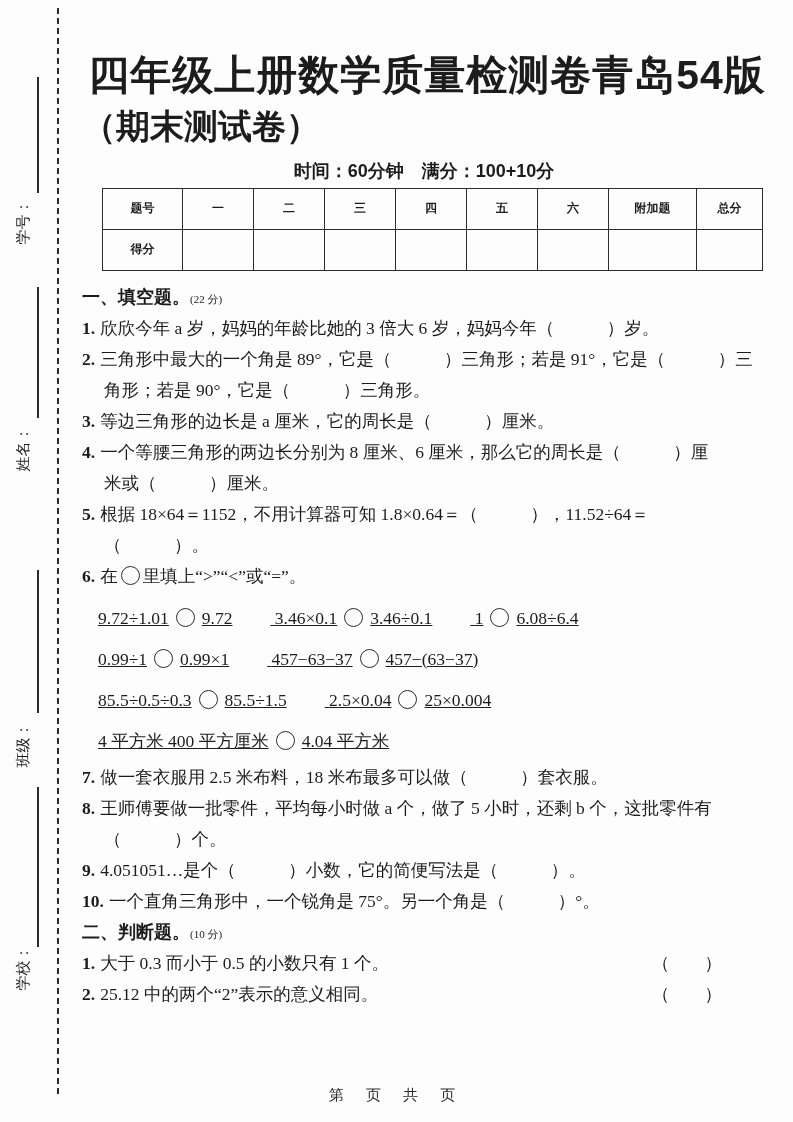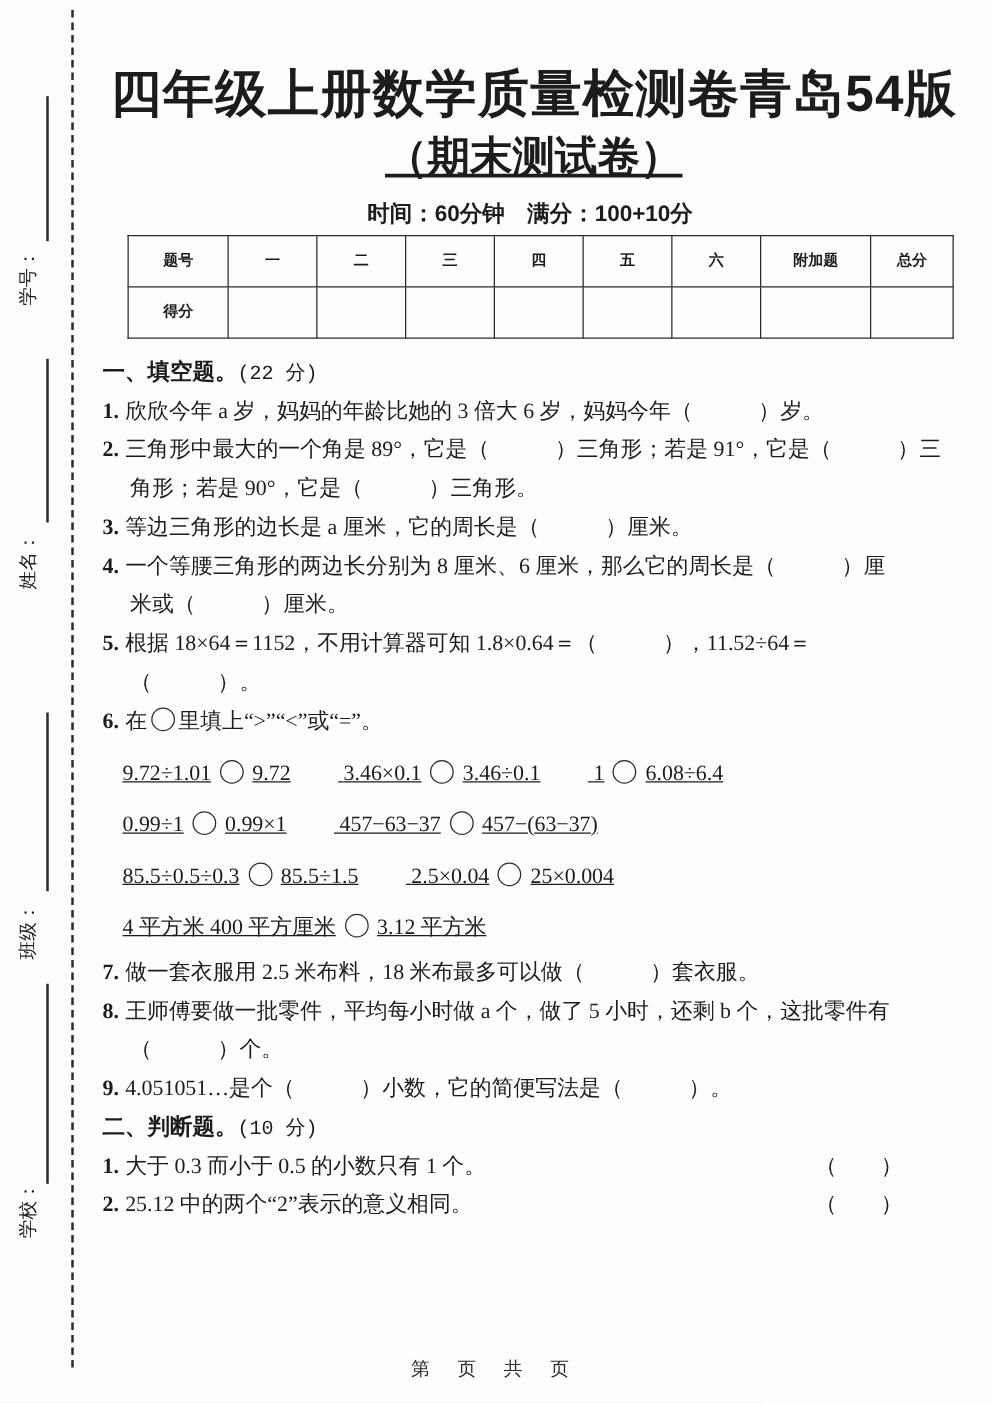--- a/index.html
+++ b/index.html
@@ -33,23 +33,23 @@
   
   .main { position:absolute; left:82px; top:16px; width:690px; }
 
   .title {
     margin-top:36px; text-align:center;
     font-family:"Liberation Sans", sans-serif;
     font-weight:bold; font-size:41px; line-height:1.15;
     letter-spacing:1px; white-space:nowrap;
   }
   .subtitle {
-    margin-top:9px; text-align:center;
-    font-family:"Liberation Sans", sans-serif;
-    font-weight:bold; font-size:34px; line-height:1.1;text-decoration:underline;
+    margin-top:9px; 
+    font-family:"Liberation Sans", sans-serif;
+    font-weight:bold; font-size:34px; line-height:1.1;
   }
   .meta {
     margin-top:15px; text-align:center; padding-right:6px;
     font-family:"Liberation Sans", sans-serif;
     font-weight:600; font-size:18px; line-height:20px;
   }
 
   
   table.score {
     margin:7px 0 0 20px; border-collapse:collapse;
@@ -57,21 +57,21 @@
   }
   table.score td {
     border:1.6px solid #2b2b2b; height:41px; text-align:center;
     font-size:12px; font-weight:bold; color:#1c1c1c;
   }
 
   
   .body { margin-top:11px; font-size:17.5px; }
   .line { height:31px; line-height:31px; white-space:nowrap; }
   .sec-title { font-family:"Liberation Sans", sans-serif; font-weight:bold; font-size:18px; }
-  .sec-points { font-weight:normal; font-family:Liberation Mono, monospace; font-size:16px; }
+  .sec-points { font-weight:normal; font-family:Liberation Serif, serif; font-size:11px; }
   .qnum { font-weight:bold; margin-right:5px; }
   .cont { padding-left:22px; }
 
   .q6block { margin-top:6px; }
   .q6row { height:41px; line-height:41px; padding-left:16px; white-space:nowrap;text-decoration:underline; }
   .pair { margin-right:38px; }
   .circle {
     display:inline-block; width:19px; height:19px;
     border:1.6px solid #2b2b2b; border-radius:50%;
     vertical-align:-3px; margin:0 7px;
@@ -197,39 +197,42 @@
         </div>
         <div class="q6row">
           <span class="pair"><span>0.99÷1</span><span class="circle"></span><span>0.99×1</span></span>
           <span class="pair"><span>457−63−37</span><span class="circle"></span><span>457−(63−37)</span></span>
         </div>
         <div class="q6row">
           <span class="pair"><span>85.5÷0.5÷0.3</span><span class="circle"></span><span>85.5÷1.5</span></span>
           <span class="pair"><span>2.5×0.04</span><span class="circle"></span><span>25×0.004</span></span>
         </div>
         <div class="q6row">
-          <span class="pair"><span>4 平方米 400 平方厘米</span><span class="circle"></span><span>3.12 平方米</span></span>
+          <span class="pair"><span>4 平方米 400 平方厘米</span><span class="circle"></span><span>4.04 平方米</span></span>
         </div>
       </div>
 
       <div class="line">
         <span class="qnum">7.</span><span>做一套衣服用 2.5 米布料，18 米布最多可以做（　　　）套衣服。</span>
       </div>
 
       <div class="line">
         <span class="qnum">8.</span><span>王师傅要做一批零件，平均每小时做 a 个，做了 5 小时，还剩 b 个，这批零件有</span>
       </div>
       <div class="line cont">
         <span>（　　　）个。</span>
       </div>
 
       <div class="line">
         <span class="qnum">9.</span><span>4.051051…是个（　　　）小数，它的简便写法是（　　　）。</span>
       </div>
 
+      <div class="line">
+        <span class="qnum">10.</span><span>一个直角三角形中，一个锐角是 75°。另一个角是（　　　）°。</span>
+      </div>
 
       <div class="line">
         <span class="sec-title">二、判断题。</span><span class="sec-points">(10 分)</span>
       </div>
 
       <div class="line judge">
         <span><span class="qnum">1.</span><span>大于 0.3 而小于 0.5 的小数只有 1 个。</span></span>
         <span>（　　）</span>
       </div>
 

